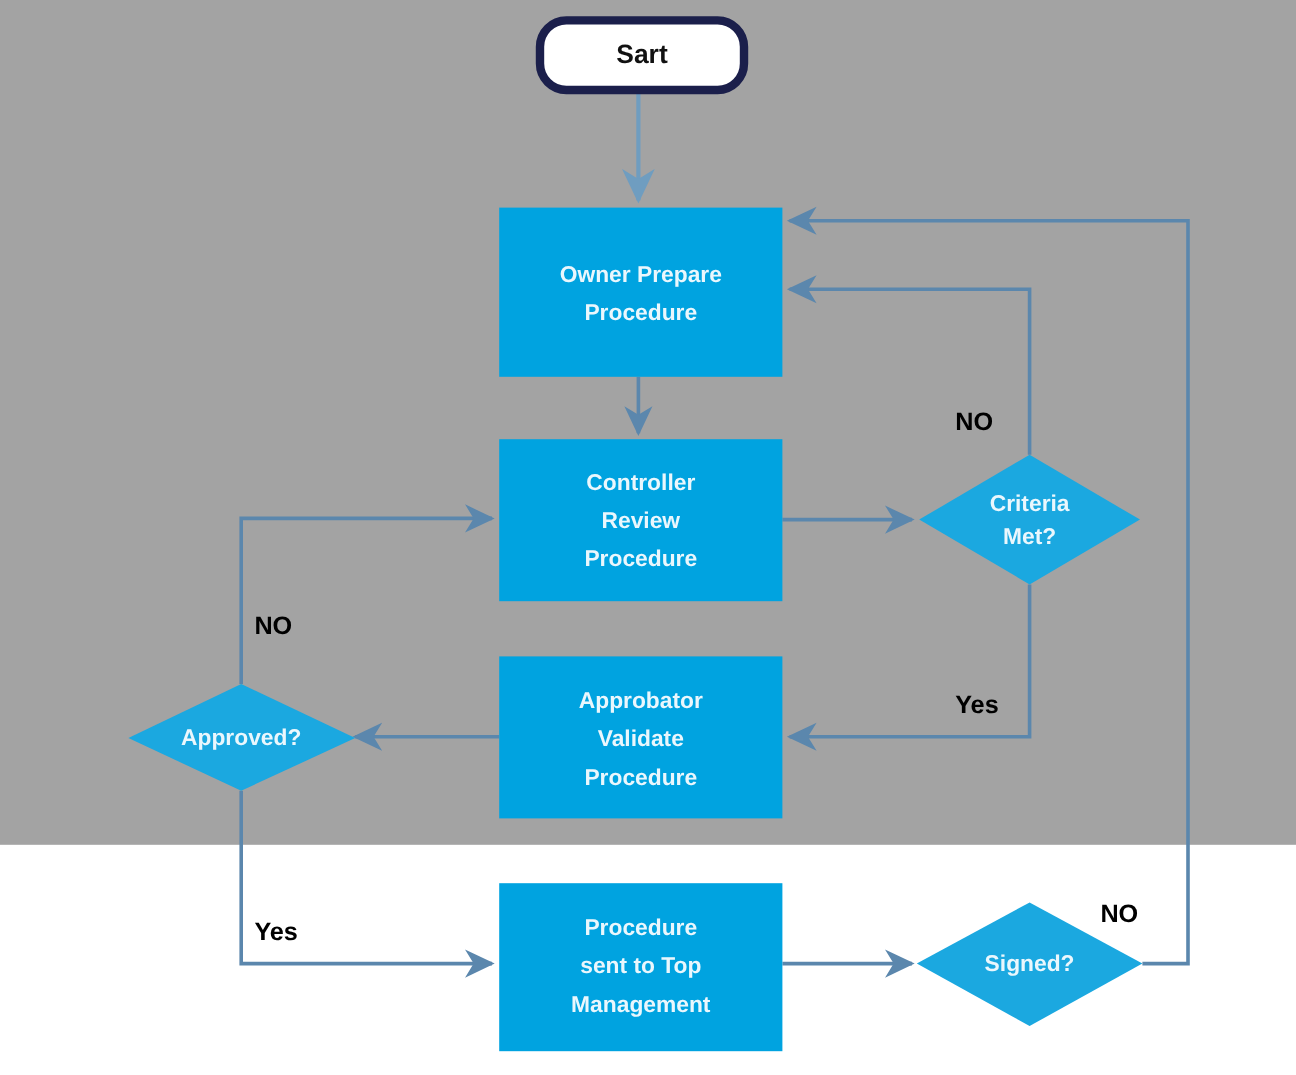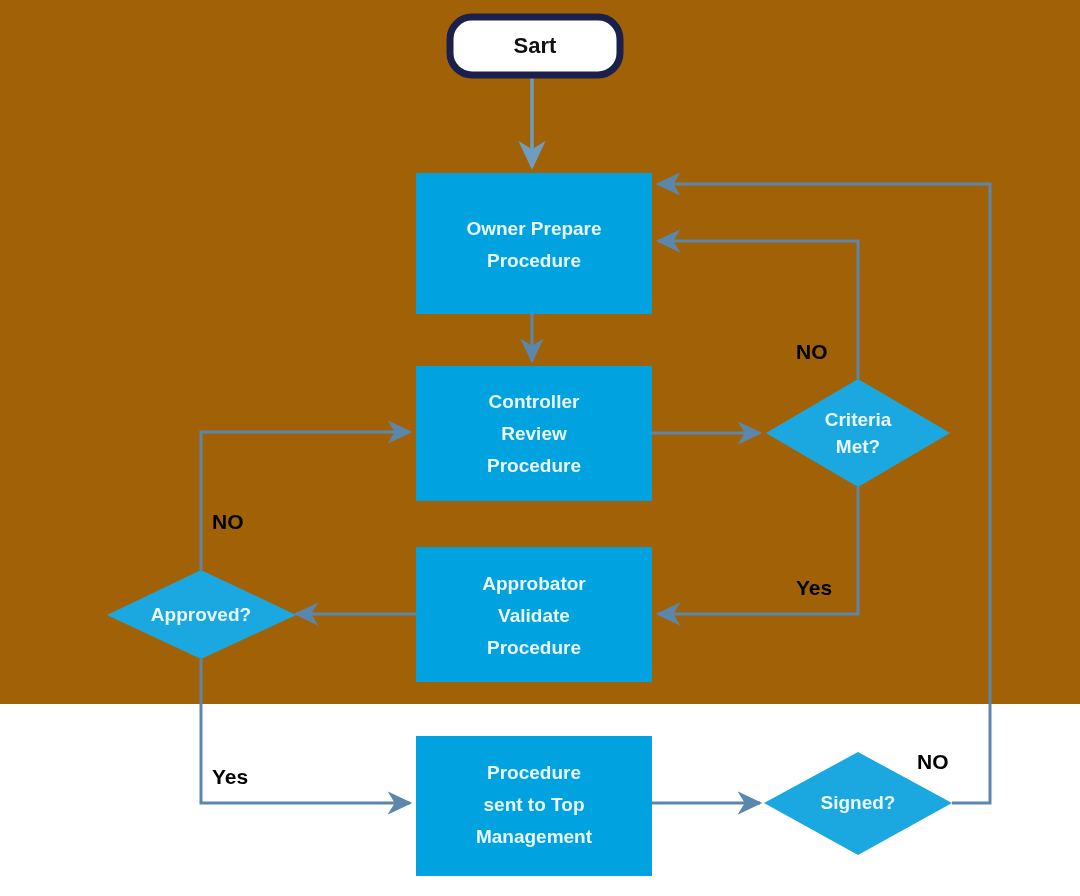--- a/index.html
+++ b/index.html
@@ -10,21 +10,21 @@
   body {
     width: 1080px;
     height: 896px;
     font-family: "Liberation Sans", sans-serif;
     overflow: hidden;
   }
   #flowchart-root {
     position: relative;
     width: 1080px;
     height: 704px;
-    background: #a16207;
+    background: #a3a3a3;
   }
   svg.diagram {
     display: block;
     width: 1080px;
     height: 896px;
   }
   .node-label {
     font-family: "Liberation Sans", sans-serif;
     font-weight: bold;
     fill: #eaf7fd;

